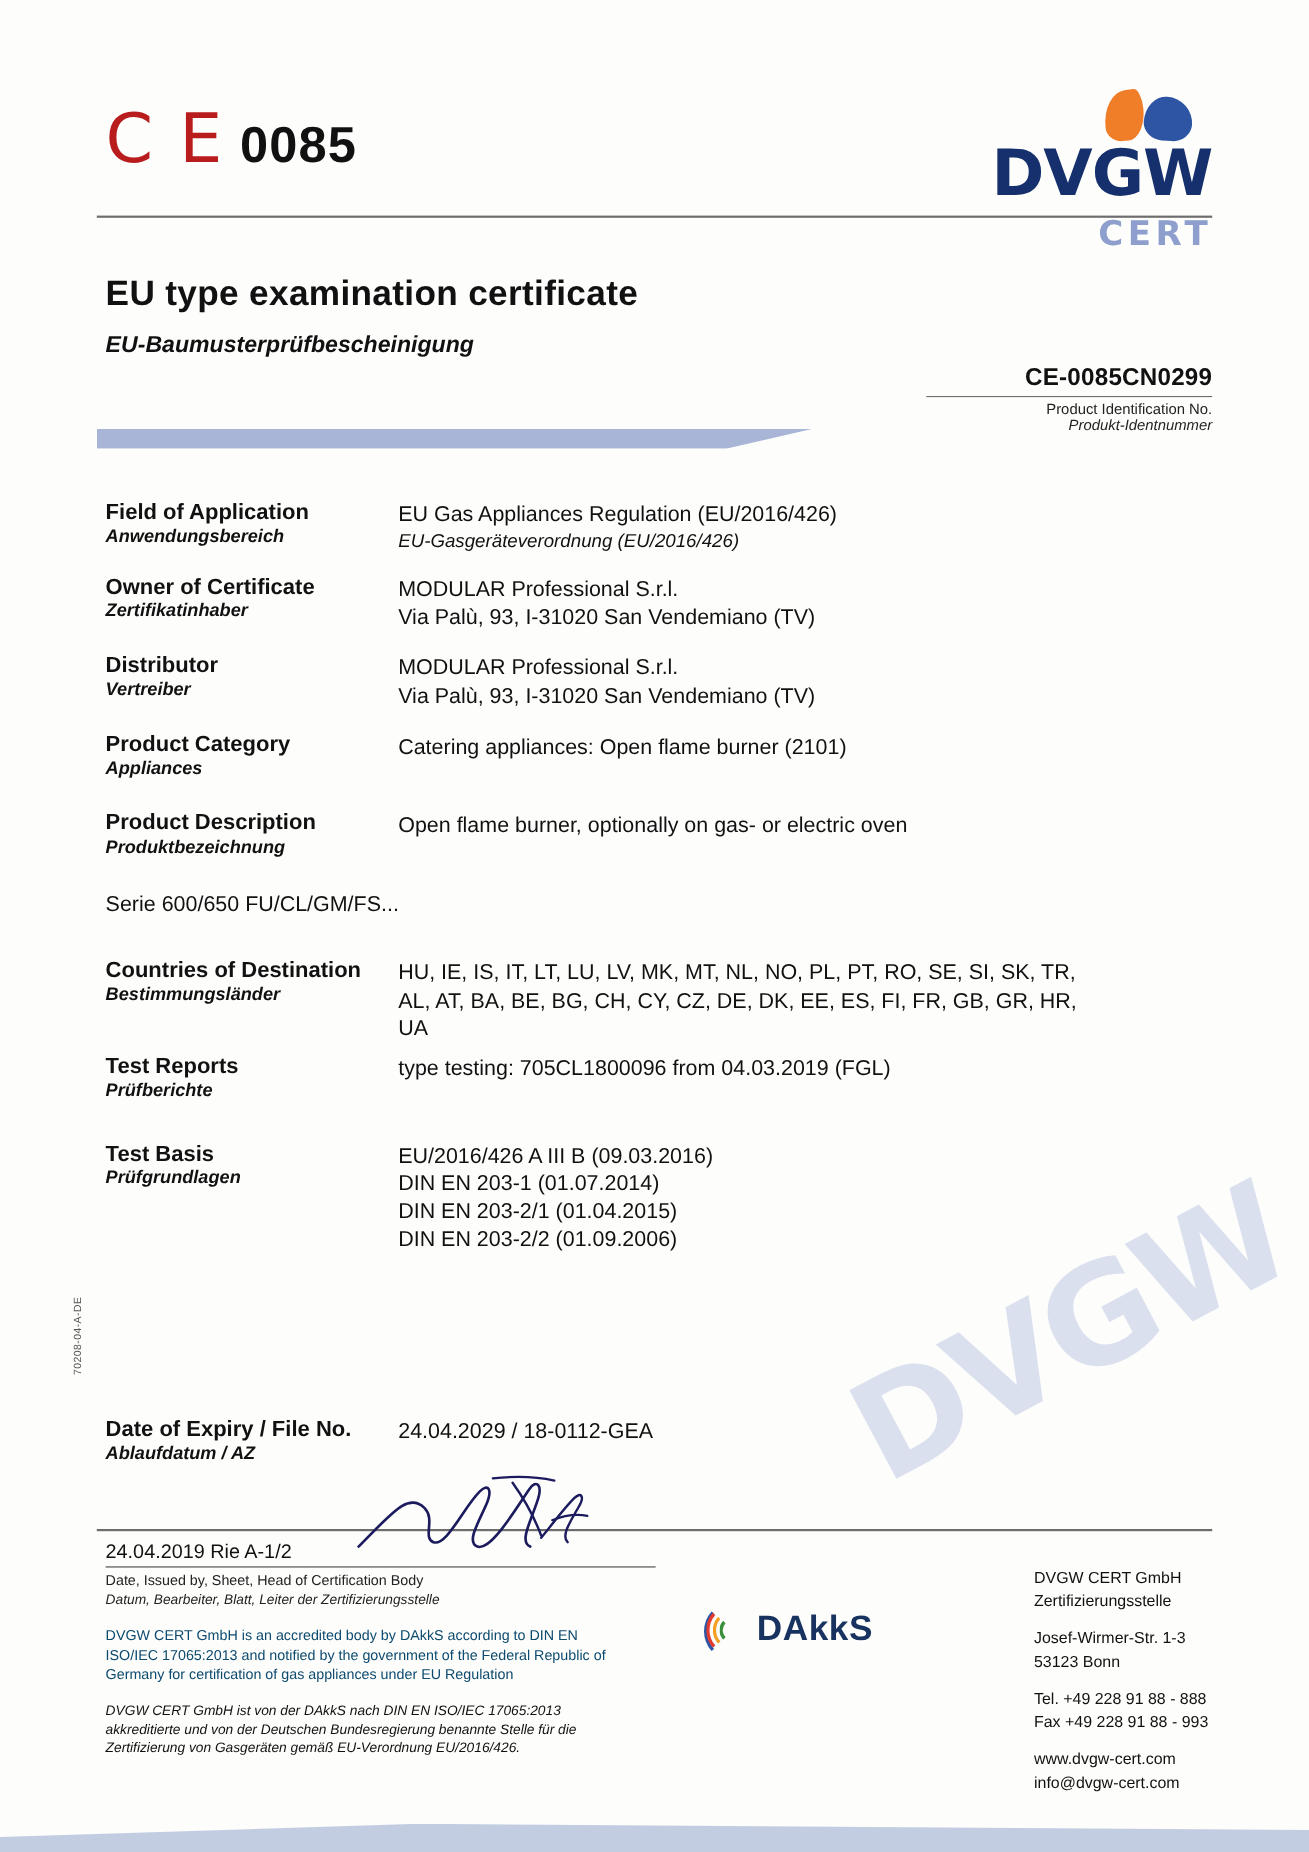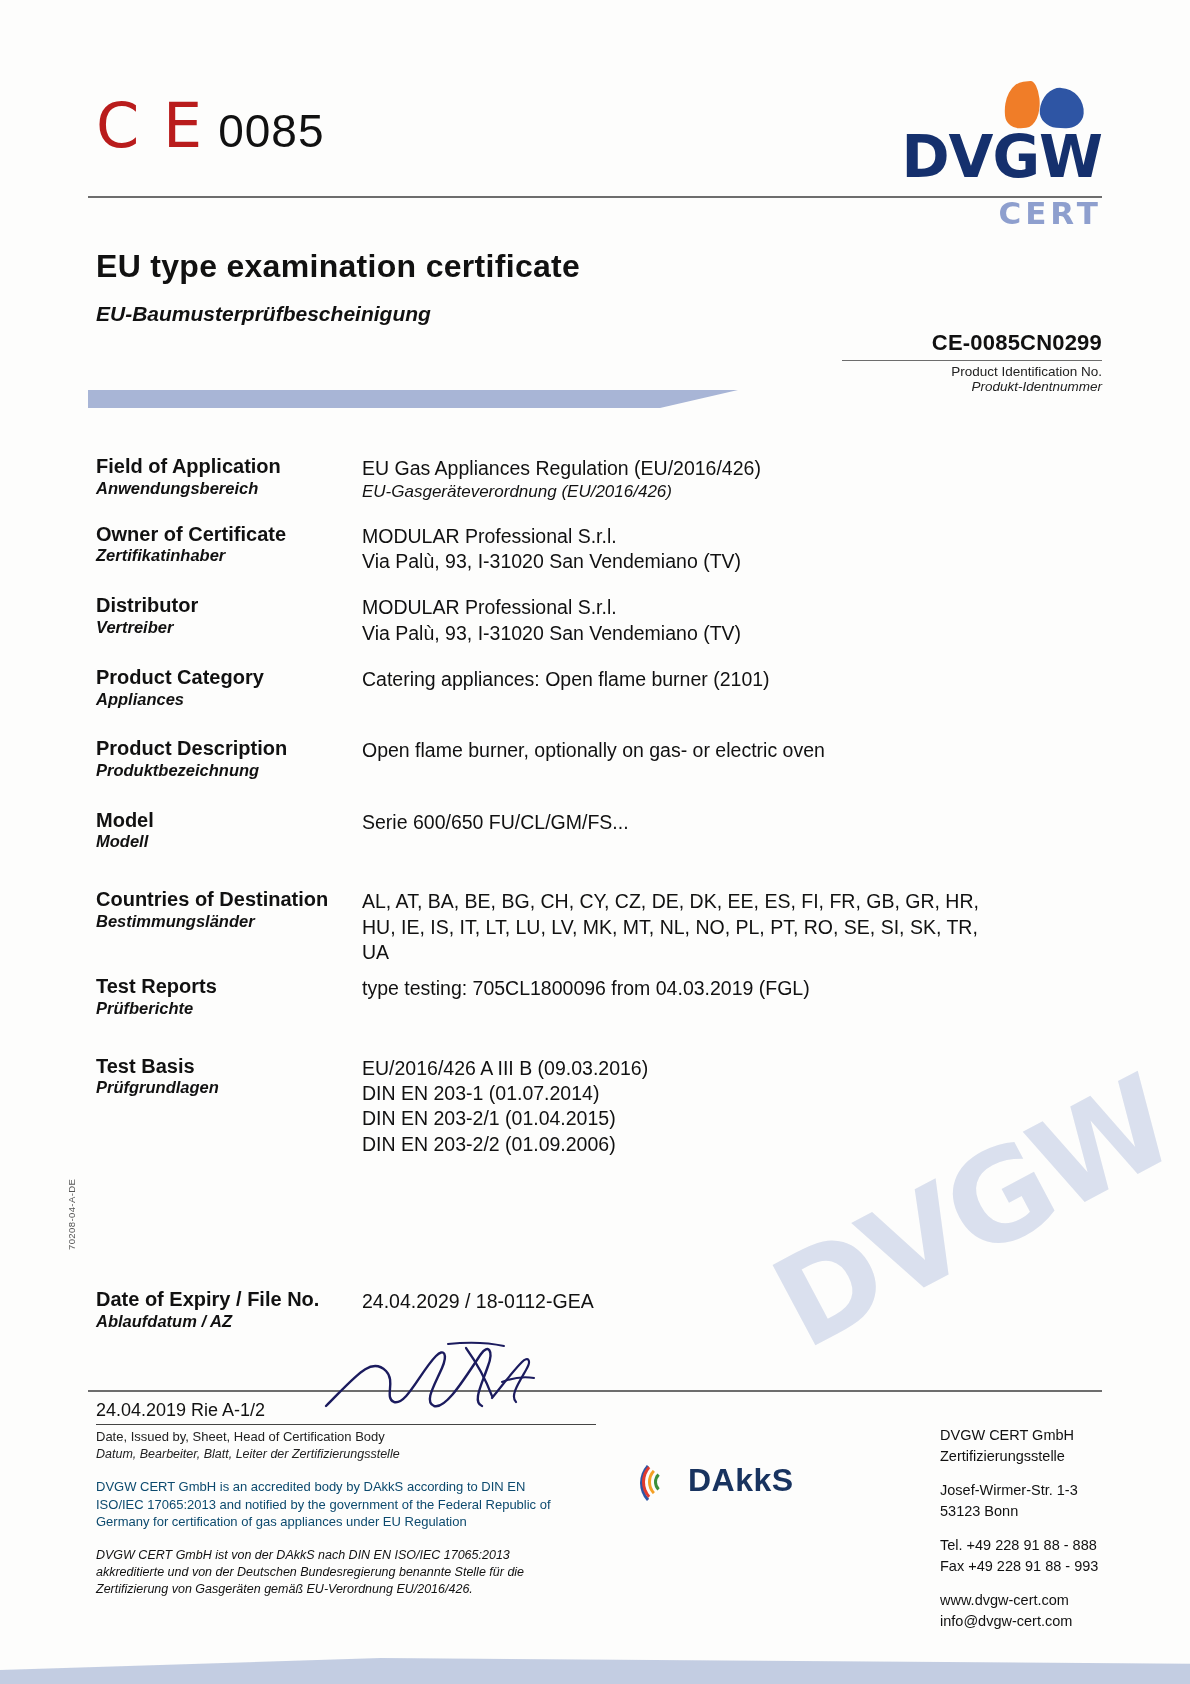--- a/index.html
+++ b/index.html
@@ -36,21 +36,21 @@
   .ce-mark {
     font-family: "DejaVu Sans", sans-serif;
     font-size: 62px;
     letter-spacing: 2px;
     font-weight: 400;
     color: #b91c1c;
     line-height: 1;
   }
   .ce-number {
     font-size: 46px;
-    font-weight: 400;
+    font-weight: 700;
     letter-spacing: 1px;
     color: #111;
   }
 
   .dvgw-logo {
     position: absolute;
     right: 88px;
     top: 80px;
     text-align: right;
   }
@@ -473,38 +473,34 @@
         <div class="lbl-en">Product Description</div>
         <div class="lbl-de">Produktbezeichnung</div>
       </div>
       <div class="val">
         <div class="val-line">Open flame burner, optionally on gas- or electric oven</div>
       </div>
     </div>
     <div class="gap-m"></div>
 
     <div class="row">
-      <div class="lbl">
-        <div class="lbl-en">Model</div>
-        <div class="lbl-de">Modell</div>
-      </div>
       <div class="val">
         <div class="val-line">Serie 600/650 FU/CL/GM/FS...</div>
       </div>
     </div>
     <div class="gap-l"></div>
 
     <div class="row">
       <div class="lbl">
         <div class="lbl-en">Countries of Destination</div>
         <div class="lbl-de">Bestimmungsländer</div>
       </div>
       <div class="val">
+        <div class="val-line">HU, IE, IS, IT, LT, LU, LV, MK, MT, NL, NO, PL, PT, RO, SE, SI, SK, TR,</div>
         <div class="val-line">AL, AT, BA, BE, BG, CH, CY, CZ, DE, DK, EE, ES, FI, FR, GB, GR, HR,</div>
-        <div class="val-line">HU, IE, IS, IT, LT, LU, LV, MK, MT, NL, NO, PL, PT, RO, SE, SI, SK, TR,</div>
         <div class="val-line">UA</div>
       </div>
     </div>
 
     <div class="row">
       <div class="lbl">
         <div class="lbl-en">Test Reports</div>
         <div class="lbl-de">Prüfberichte</div>
       </div>
       <div class="val">

